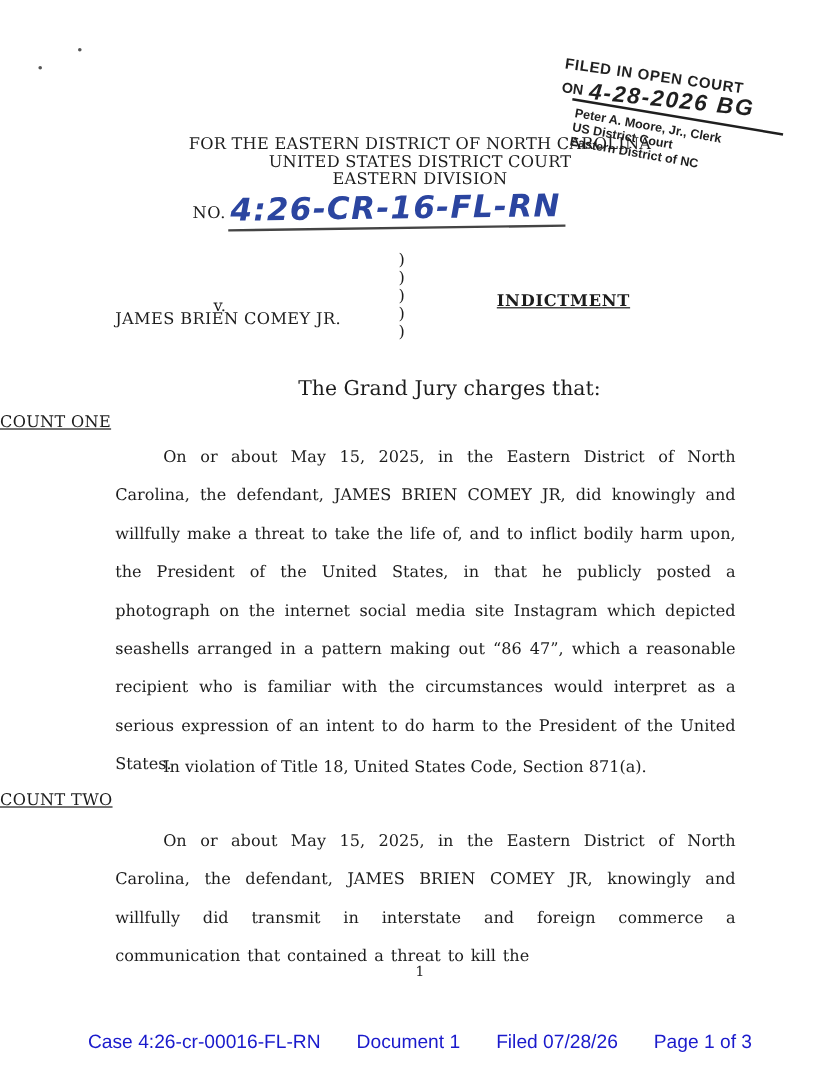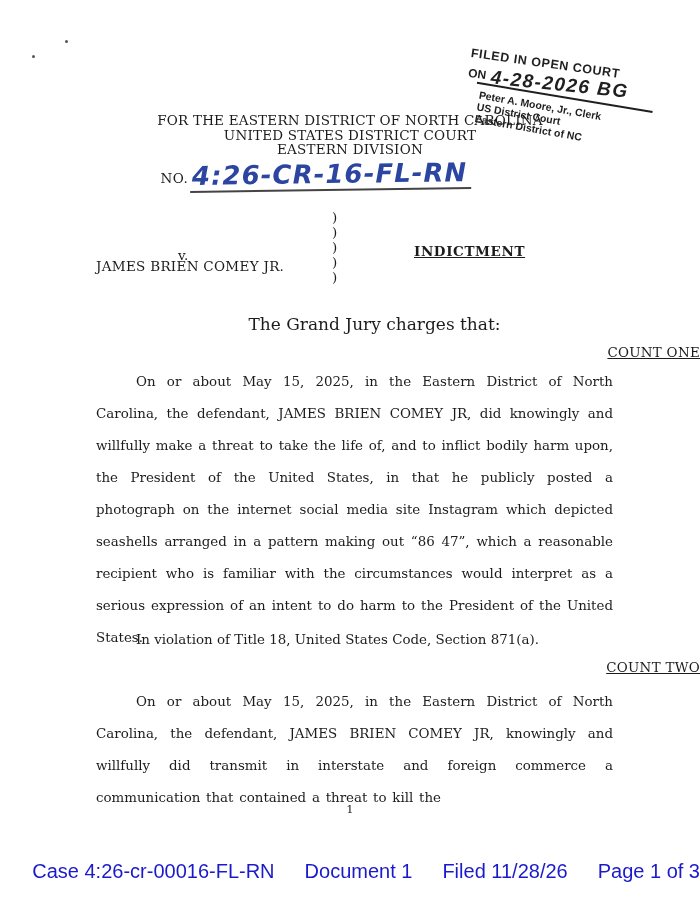--- a/index.html
+++ b/index.html
@@ -62,44 +62,44 @@
   .paren-col{position:absolute;left:236px;top:0;display:flex;flex-direction:column;}
   .paren-col span{font-size:13.5px;line-height:14.9px;}
   .cap-title{
     position:absolute;left:318px;top:33px;
     font-weight:bold;text-decoration:underline;letter-spacing:0.6px;font-size:13.5px;
   }
 
   
   .intro{position:absolute;left:96px;top:314px;width:517px;font-size:17px;text-indent:40px;text-align:center;}
   .count-heading{
-    position:absolute;left:0;width:700px;text-align:right;
+    position:absolute;left:0;width:700px;text-align:left;
     font-size:13.4px;letter-spacing:0.3px;
   }
   .count-heading span{text-decoration:underline;}
   .count-one-heading{top:345px;}
   .count-two-heading{top:660px;}
   .body-para{
     position:absolute;left:96px;width:517px;
     font-size:13.4px;line-height:32px;
     text-align:justify;text-indent:40px;
     word-spacing:1.5px;
   }
   .para-one{top:366px;}
   .violation{position:absolute;left:96px;top:624px;width:517px;font-size:13.4px;line-height:32px;text-indent:40px;}
   .para-two{top:686px;}
 
   .page-number{position:absolute;left:0;top:802px;width:700px;text-align:center;font-size:11.5px;}
 
   
   .ecf-footer{
     position:absolute;left:0;top:860px;width:700px;
-    display:flex;justify-content:flex-end;gap:30px;
+    display:flex;justify-content:center;gap:30px;
     font-family:"Liberation Sans","DejaVu Sans",sans-serif;
-    font-size:20px;color:#1a1acc;white-space:nowrap;
+    font-size:16px;color:#1a1acc;white-space:nowrap;
   }
 </style>
 </head>
 <body>
 
 <div class="page">
 
   <div class="speck a"></div>
   <div class="speck b"></div>
 
@@ -154,17 +154,17 @@
     <span>COUNT TWO</span>
   </div>
 
   <div class="body-para para-two">On or about May 15, 2025, in the Eastern District of North Carolina, the defendant, JAMES BRIEN COMEY JR, knowingly and willfully did transmit in interstate and foreign commerce a communication that contained a threat to kill the</div>
 
   <div class="page-number">1</div>
 
   <div class="ecf-footer">
     <span>Case 4:26-cr-00016-FL-RN</span>
     <span>Document 1</span>
-    <span>Filed 11/28/26</span>
+    <span>Filed 07/28/26</span>
     <span>Page 1 of 3</span>
   </div>
 
 </div>
 
 </body></html>

